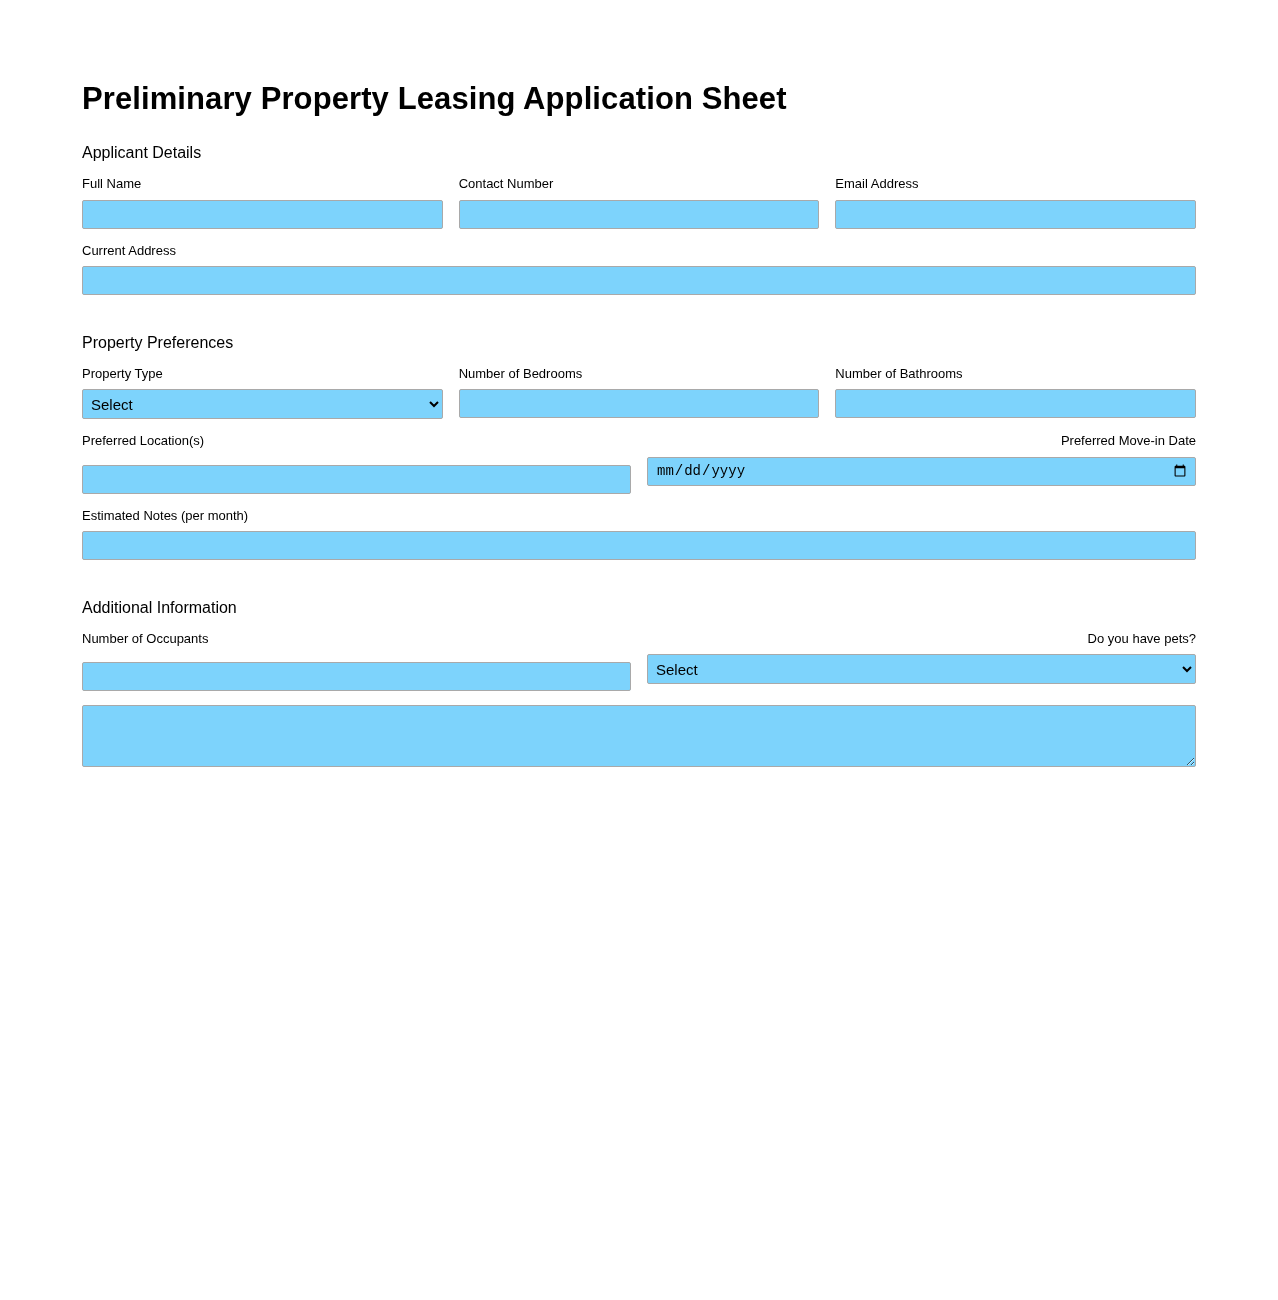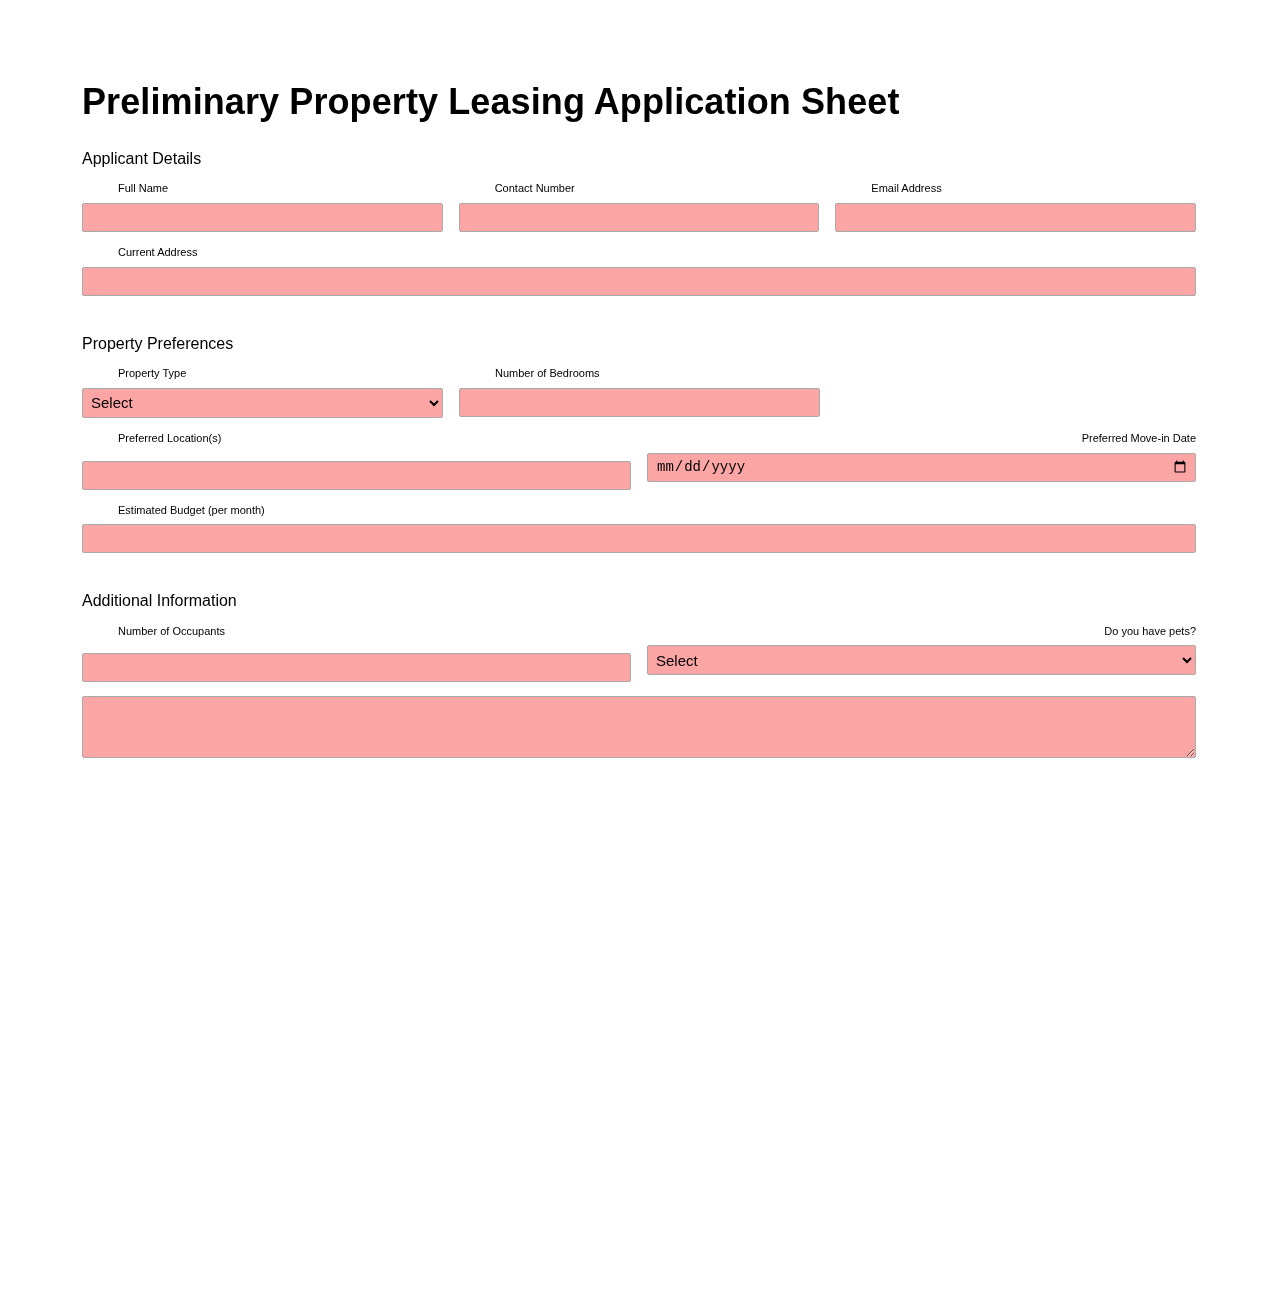--- a/index.html
+++ b/index.html
@@ -12,21 +12,21 @@
     height: 1300px;
     font-family: "Liberation Sans", sans-serif;
     color: #000000;
     -webkit-font-smoothing: antialiased;
   }
   .page {
     padding: 80px 82px 0 82px;
     box-sizing: border-box;
   }
   .page-title {
-    font-size: 36px;
+    font-size: 31px;
     font-weight: bold;
     letter-spacing: 0.1px;
     margin: 0 0 26px 0;
     line-height: 1.2;
   }
   .section {
     margin-bottom: 26px;
   }
   .section-title {
     font-size: 16px;
@@ -45,33 +45,32 @@
   }
   .field {
     display: flex;
     flex-direction: column;
   }
   .field.w-third { width: 361px; }
   .field.w-half-l { width: 549px; gap: 8px; }
   .field.w-half-r { width: 549px; align-items: flex-end; }
   .field.w-full { width: 1114px; }
   .field-label {
-    font-size: 11px;
+    font-size: 13px;
     line-height: 1.25;
     margin-bottom: 7px;
     color: #000;
-    margin-left: 36px;
   }
   .txt {
     box-sizing: border-box;
     width: 100%;
     height: 29px;
     border: 1px solid #a9a9a9;
     border-radius: 2px;
-    background: #fca5a5;
+    background: #7dd3fc;
     font-family: "Liberation Sans", sans-serif;
     font-size: 14px;
     padding: 2px 6px;
     color: #000;
     outline: none;
   }
   select.txt {
     height: 30px;
     padding: 2px 4px;
     font-size: 15px;
@@ -131,36 +130,40 @@
 
     <div class="row">
       <div class="field w-third">
         <label class="field-label">Property Type</label>
         <select class="txt"><option value="Select">Select</option><option value="Apartment">Apartment</option><option value="House">House</option><option value="Condo">Condo</option><option value="Townhouse">Townhouse</option><option value="Studio">Studio</option></select>
       </div>
       <div class="field w-third">
         <label class="field-label">Number of Bedrooms</label>
         <input class="txt" type="text" value="" style="">
       </div>
+      <div class="field w-third">
+        <label class="field-label">Number of Bathrooms</label>
+        <input class="txt" type="text" value="" style="">
+      </div>
     </div>
 
     <div class="row">
       <div class="field w-half-l">
         <label class="field-label">Preferred Location(s)</label>
         <input class="txt" type="text" value="" style="">
       </div>
       <div class="field w-half-r">
         <label class="field-label">Preferred Move-in Date</label>
         <input class="txt" type="date" value="" style="">
       </div>
     </div>
 
     <div class="row">
       <div class="field w-full">
-        <label class="field-label">Estimated Budget (per month)</label>
+        <label class="field-label">Estimated Notes (per month)</label>
         <input class="txt" type="text" value="" style="">
       </div>
     </div>
   </div>
 
   <div class="spacer-lg"></div>
 
   <div class="section">
     <h2 class="section-title">Additional Information</h2>
 

